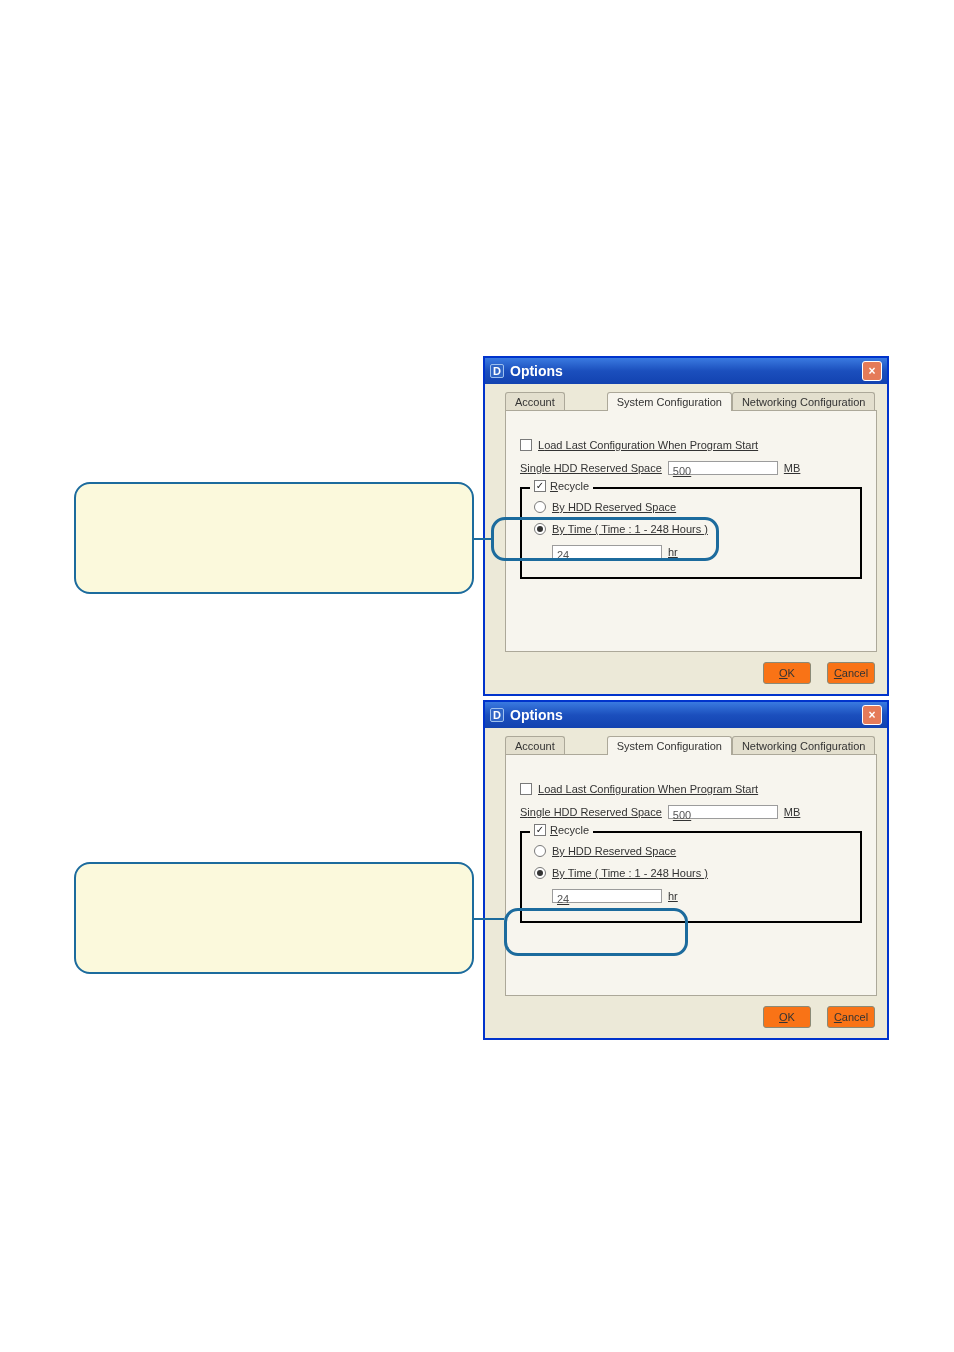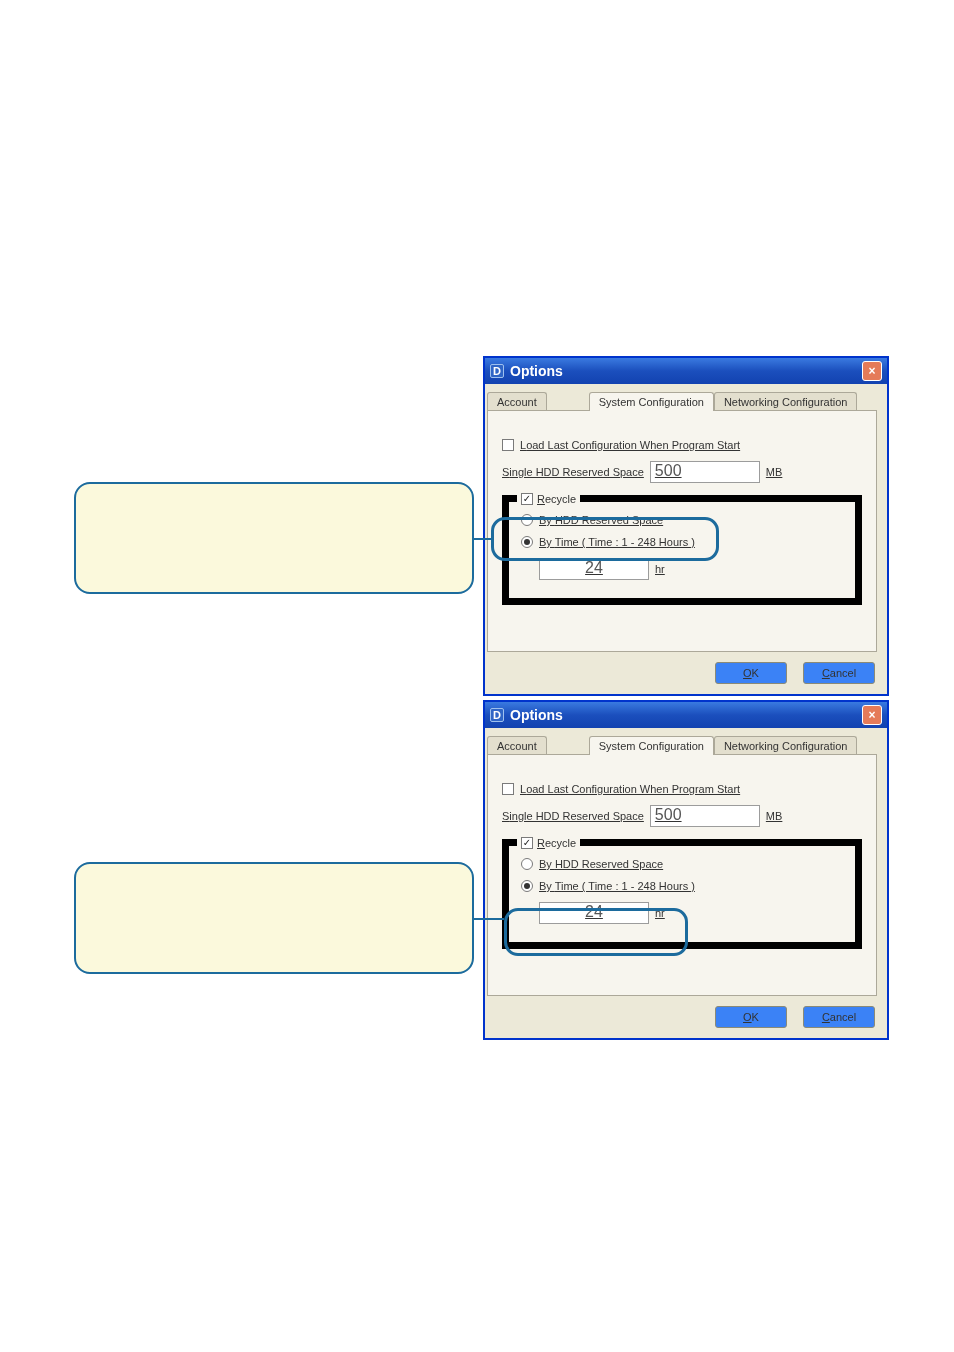--- a/index.html
+++ b/index.html
@@ -52,21 +52,21 @@
     border-radius: 3px;
     color: #fff;
     display: inline-flex;
     align-items: center;
     justify-content: center;
     font-weight: bold;
     font-size: 12px;
   }
 
   .client {
-    padding: 8px 10px 10px 2px;
+    padding: 8px 10px 10px 20px;
     font-size: 11px;
     color: #333;
     position: relative;
     height: 310px;
   }
 
   .tabstrip {
     display: flex;
     margin-bottom: -1px;
   }
@@ -125,56 +125,55 @@
   .chkbox.checked::after {
     content: "✓";
     font-size: 10px;
     line-height: 1;
     color: #222;
   }
 
   .txt {
     border: 1px solid #9c9c9c;
     background: #fff;
-    height: 22px;
+    height: 14px;
     padding: 0 4px;
-    font-size: 16px;
+    font-size: 11px;
     line-height: 18px;
     color: #555;
   }
 
   .groupbox {
-    border: 7px solid #000000;
+    border: 2px solid #000000;
     margin-top: 12px;
     padding: 12px 12px 8px 12px;
     position: relative;
-    text-align: center;
   }
   .groupbox .legend {
     position: absolute;
     top: -9px;
     left: 8px;
     background: #f7f5ee;
     padding: 0 4px;
     display: flex;
     align-items: center;
     gap: 4px;
   }
 
   .btnrow {
     position: absolute;
     bottom: 10px;
     right: 12px;
     display: flex;
     gap: 16px;
   }
   .btn {
-    width: 72px;
+    width: 48px;
     height: 22px;
-    background: #3b82f6;
+    background: #f97316;
     border: 1px solid #8a8a77;
     border-radius: 3px;
     text-align: center;
     line-height: 20px;
     font-size: 11px;
     margin-top: 29px;
   }
 
   .hi-rect {
     position: absolute;

